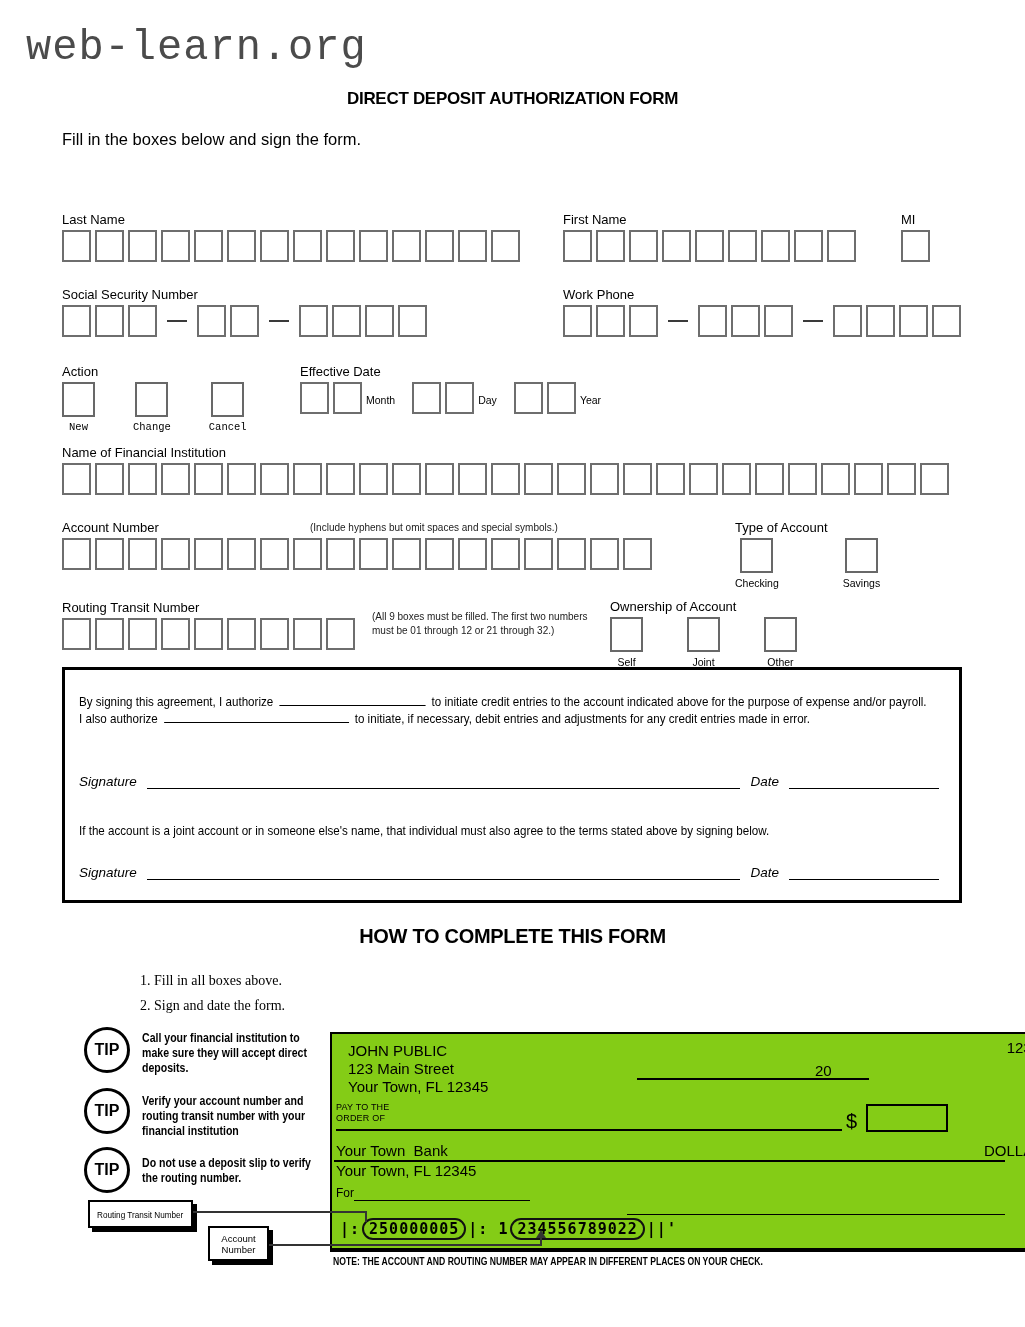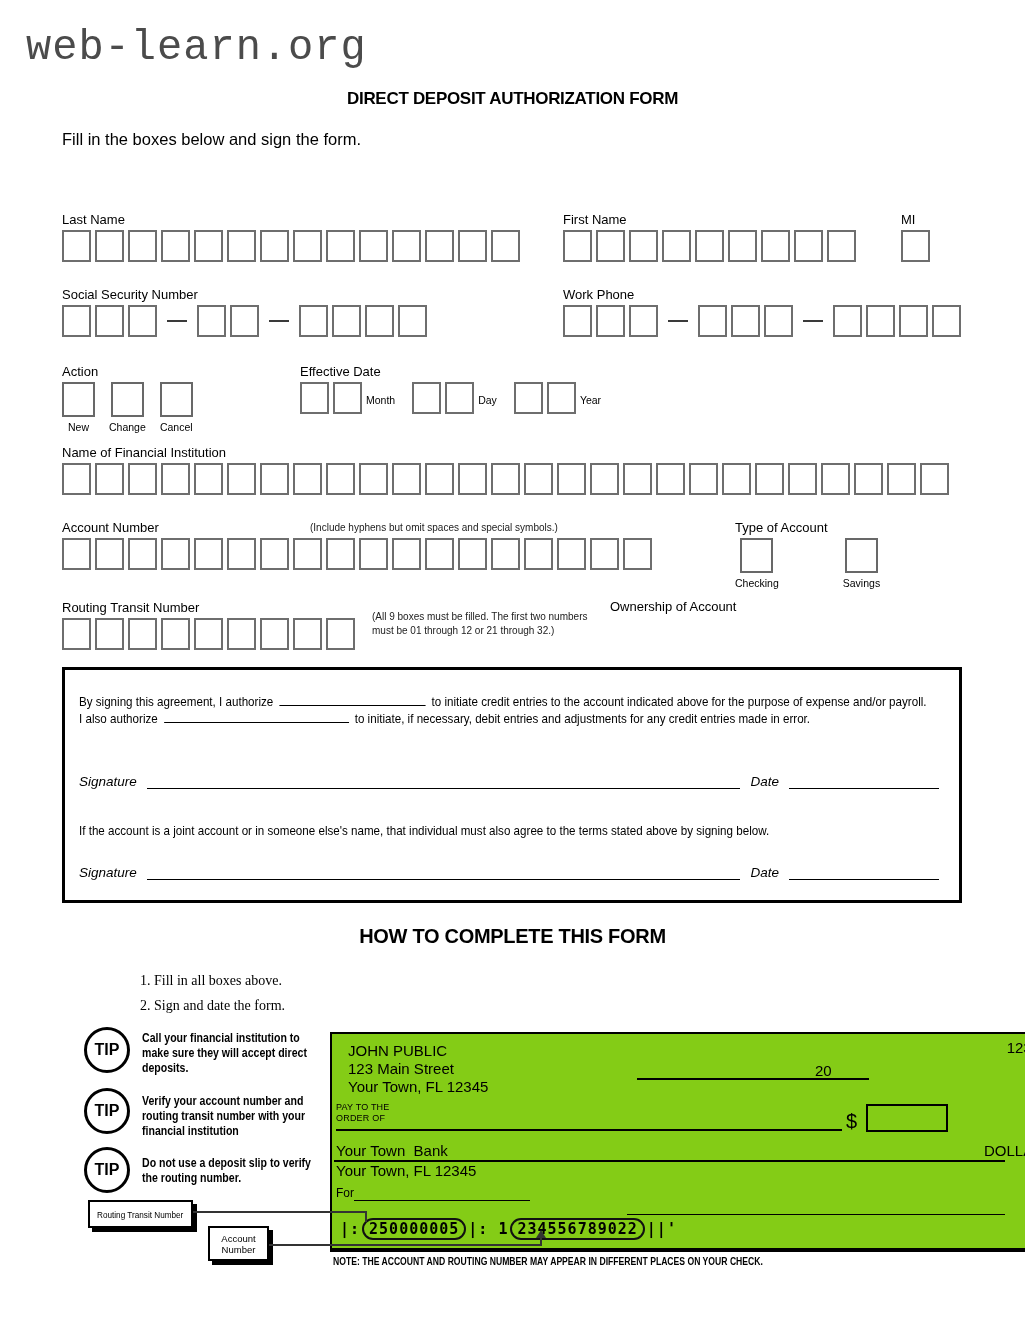--- a/index.html
+++ b/index.html
@@ -17,21 +17,21 @@
   
   .field{position:absolute;}
   .flabel{font-size:13px;margin-bottom:3px;white-space:nowrap;}
   .boxrow{display:flex;align-items:flex-start;}
   .cell{box-sizing:border-box;flex:0 0 auto;width:29px;height:32px;border:2px solid #6e6e6e;
         margin-right:4px;background:#fff;}
   .dash{flex:0 0 auto;width:20px;height:2px;background:#3a3a3a;margin:15px 10px 0 6px;}
   .checkbox{box-sizing:border-box;width:33px;height:35px;border:2px solid #686868;background:#fff;}
   .optrow{display:flex;}
   .opt{display:flex;flex-direction:column;align-items:center;}
-  .optrow.gap-action .opt{margin-right:14px;}
+  .optrow.gap-action .opt{margin-right:38px;font-family:Liberation Mono, monospace;}
   .optrow.gap-type .opt{margin-right:64px;}
   .optrow.gap-own .opt{margin-right:44px;}
   .optlabel{font-size:10.5px;margin-top:4px;}
   .datebar{display:flex;}
   .datepart{display:flex;flex-direction:row;align-items:center;margin-right:17px;}
   .smallnote{font-size:10px;color:#222;white-space:pre-line;line-height:14px;}
   .cond{transform:scaleX(0.86);transform-origin:0 0;white-space:nowrap;}
 
   
   .agreement{position:absolute;left:62px;top:667px;width:900px;height:236px;border:3px solid #000;
@@ -289,20 +289,34 @@
         <div class="cell"></div>
         <div class="cell"></div>
         <div class="cell"></div>
         <div class="cell"></div>
       </div>
   </div>
   <div class="abs smallnote" style="left:372px;top:610px">(All 9 boxes must be filled. The first two numbers
 must be 01 through 12 or 21 through 32.)</div>
   <div class="field" style="left:610px;top:599px">
     <div class="flabel">Ownership of Account</div>
+    <div class="optrow gap-own">
+        <div class="opt">
+          <div class="checkbox"></div>
+          <div class="optlabel">Self</div>
+        </div>
+        <div class="opt">
+          <div class="checkbox"></div>
+          <div class="optlabel">Joint</div>
+        </div>
+        <div class="opt">
+          <div class="checkbox"></div>
+          <div class="optlabel">Other</div>
+        </div>
+      </div>
   </div>
 
   <div class="agreement">
     <div class="ag-text cond" style="top:24px">
       <span>By signing this agreement, I authorize</span><span class="blank b1"></span><span>to initiate credit entries to the account indicated above for the purpose of expense and/or payroll.</span>
     </div>
     <div class="ag-text cond" style="top:41px">
       <span>I also authorize</span><span class="blank b2"></span><span>to initiate, if necessary, debit entries and adjustments for any credit entries made in error.</span>
     </div>
     <div class="sigrow" style="top:104px">

